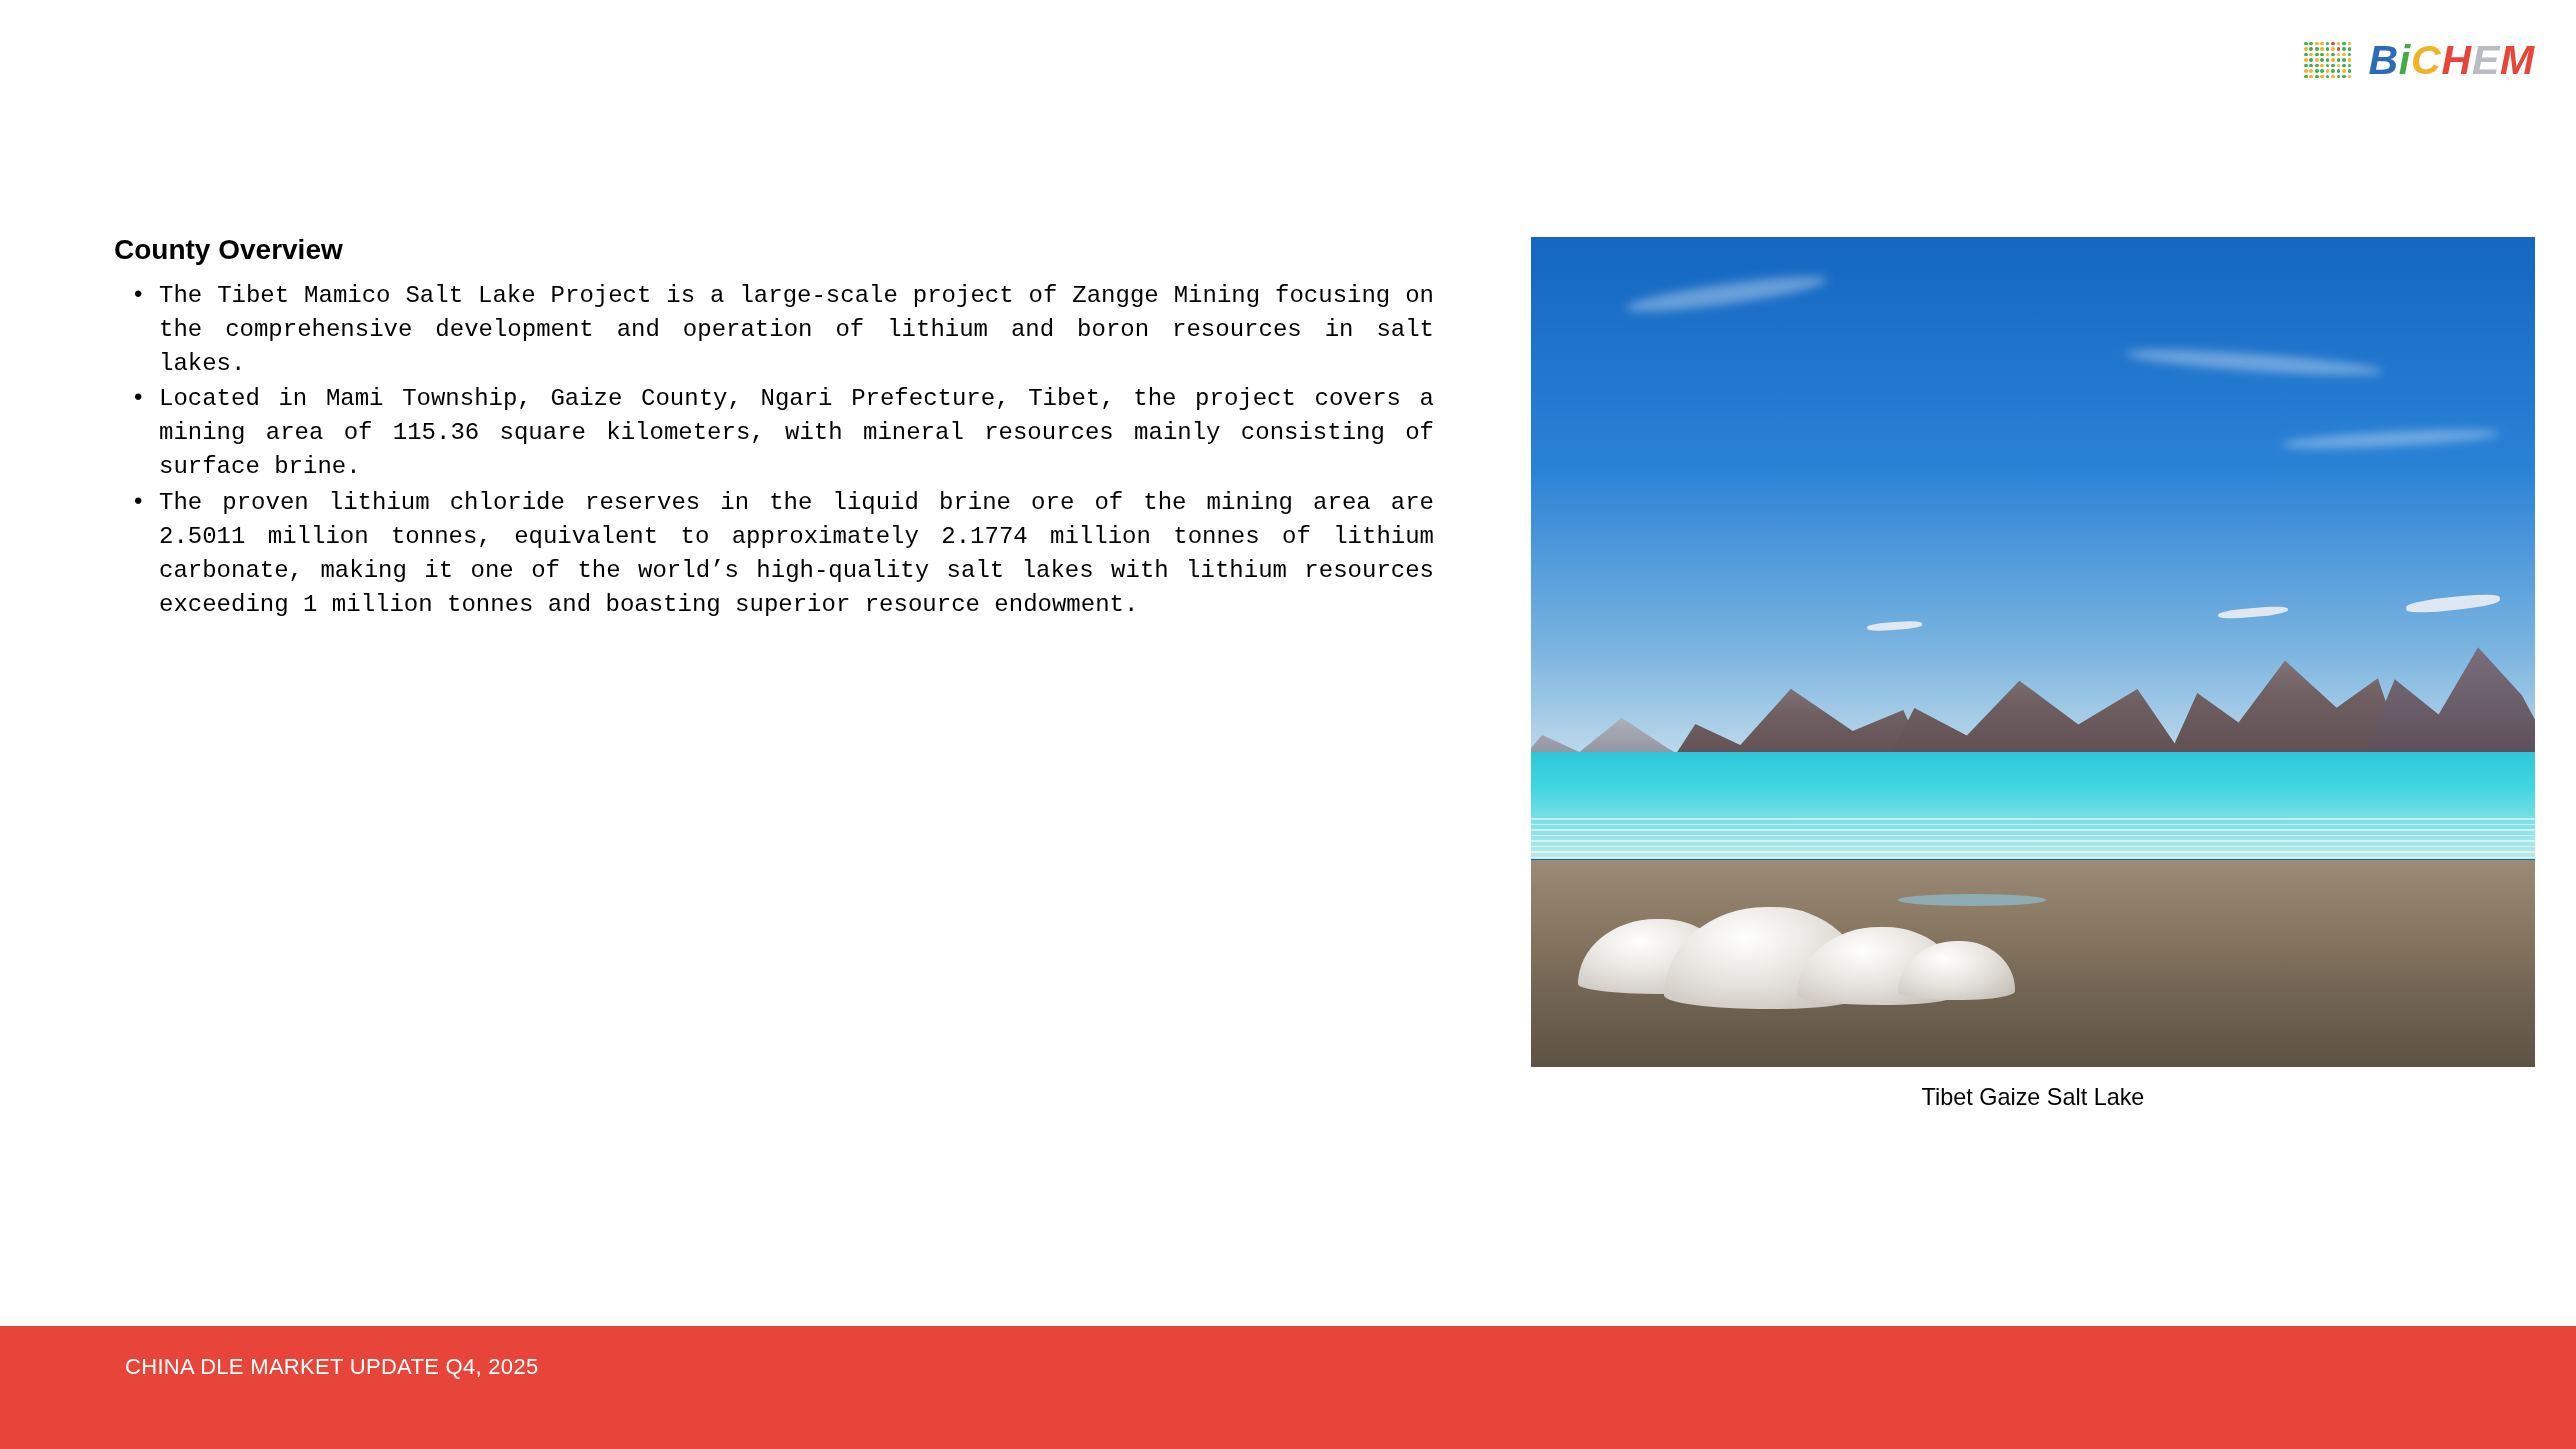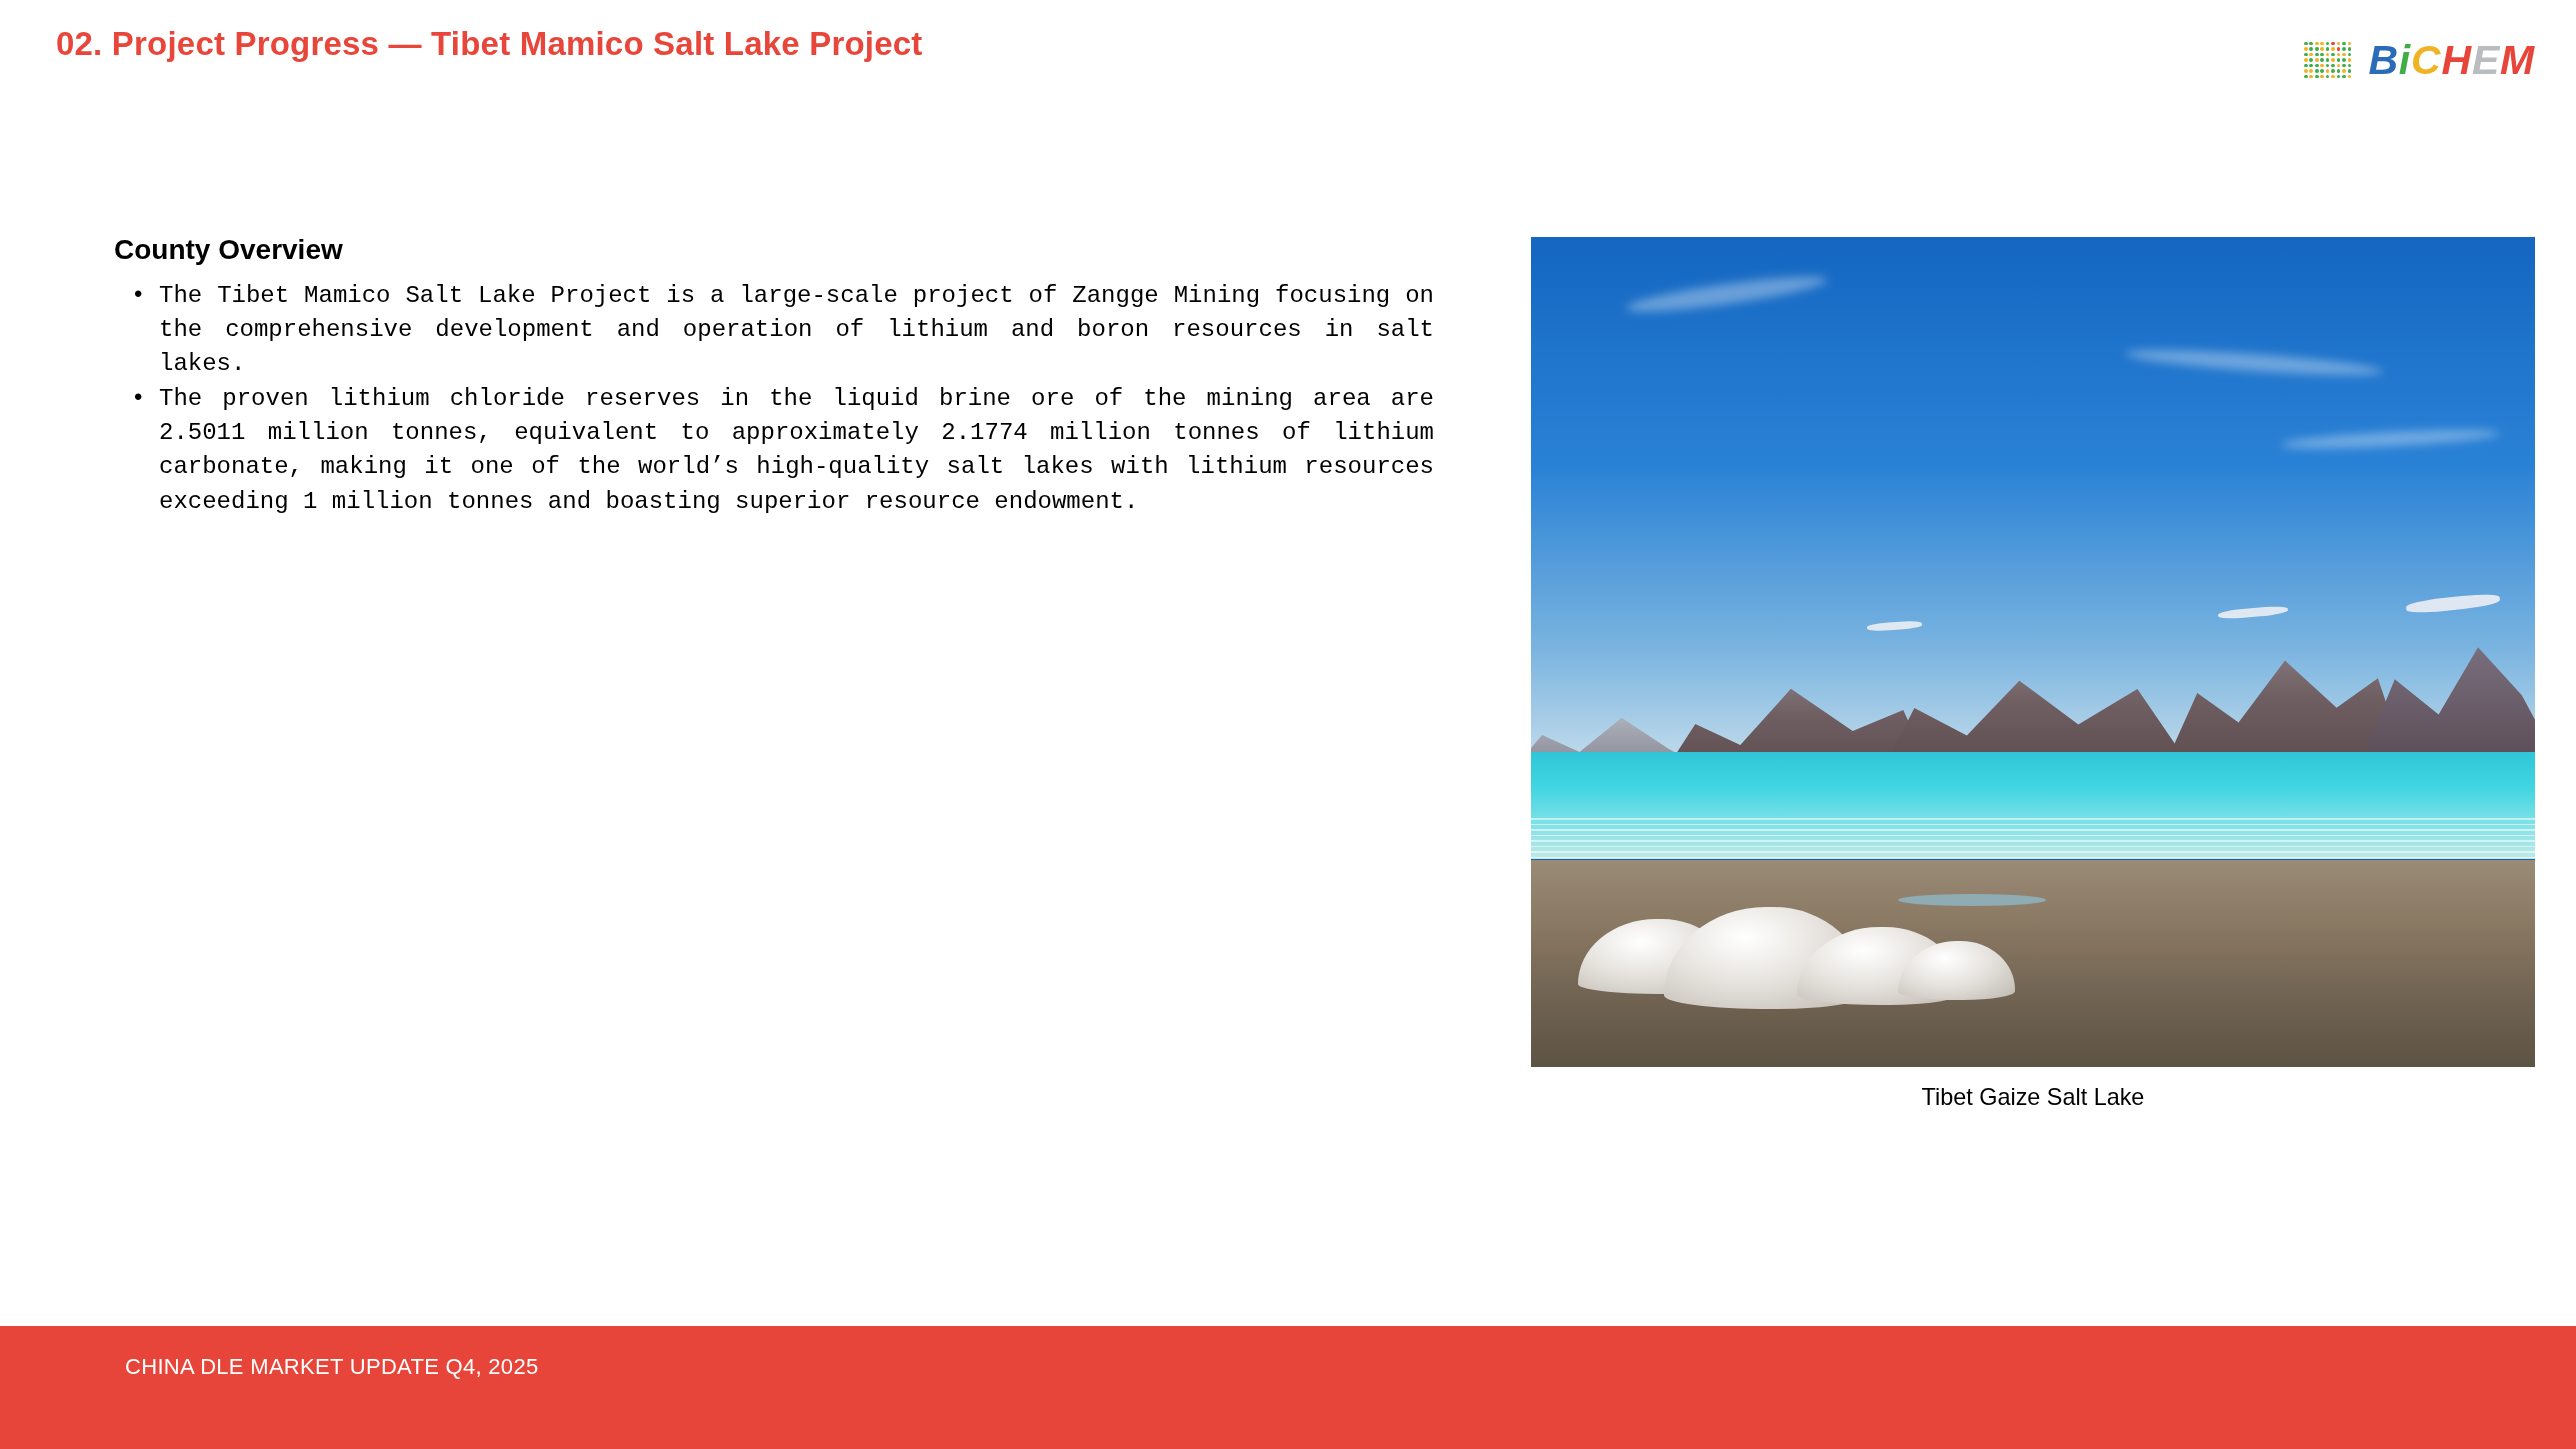--- a/index.html
+++ b/index.html
@@ -177,21 +177,20 @@
     font-size: 22px;
     color: #ffffff;
     letter-spacing: 0.3px;
   }
 </style>
 </head>
 <body>
 
 <div class="slide">
 
-  <div class="slide-title">02. Project Progress — Tibet Mamico Salt Lake Project</div>
 
   <div class="logo">
     <div class="logo-mark">
       <i style="background:#3fae49"></i>
         <i style="background:#3fae49"></i>
         <i style="background:#f0b323"></i>
         <i style="background:#f0b323"></i>
         <i style="background:#3fae49"></i>
         <i style="background:#e8453a"></i>
         <i style="background:#f0b323"></i>
@@ -256,20 +255,21 @@
       <span style="color:#2b6cb9">B</span><span style="color:#3fae49">i</span><span style="color:#f0b323">C</span><span style="color:#e8453a">H</span><span style="color:#b9bdc0">E</span><span style="color:#e8453a">M</span>
     </div>
   </div>
 
   <div class="content-left">
 
     <div class="section">
       <div class="section-heading">County Overview</div>
       <ul class="bullets">
         <li>The Tibet Mamico Salt Lake Project is a large-scale project of Zangge Mining focusing on the comprehensive development and operation of lithium and boron resources in salt lakes.</li>
+        <li>Located in Mami Township, Gaize County, Ngari Prefecture, Tibet, the project covers a mining area of 115.36 square kilometers, with mineral resources mainly consisting of surface brine.</li>
         <li>The proven lithium chloride reserves in the liquid brine ore of the mining area are 2.5011 million tonnes, equivalent to approximately 2.1774 million tonnes of lithium carbonate, making it one of the world’s high-quality salt lakes with lithium resources exceeding 1 million tonnes and boasting superior resource endowment.</li>
       </ul>
     </div>
 
     <div class="gap-block"></div>
 
     <div class="section">
       <ul class="bullets">
       </ul>
     </div>

